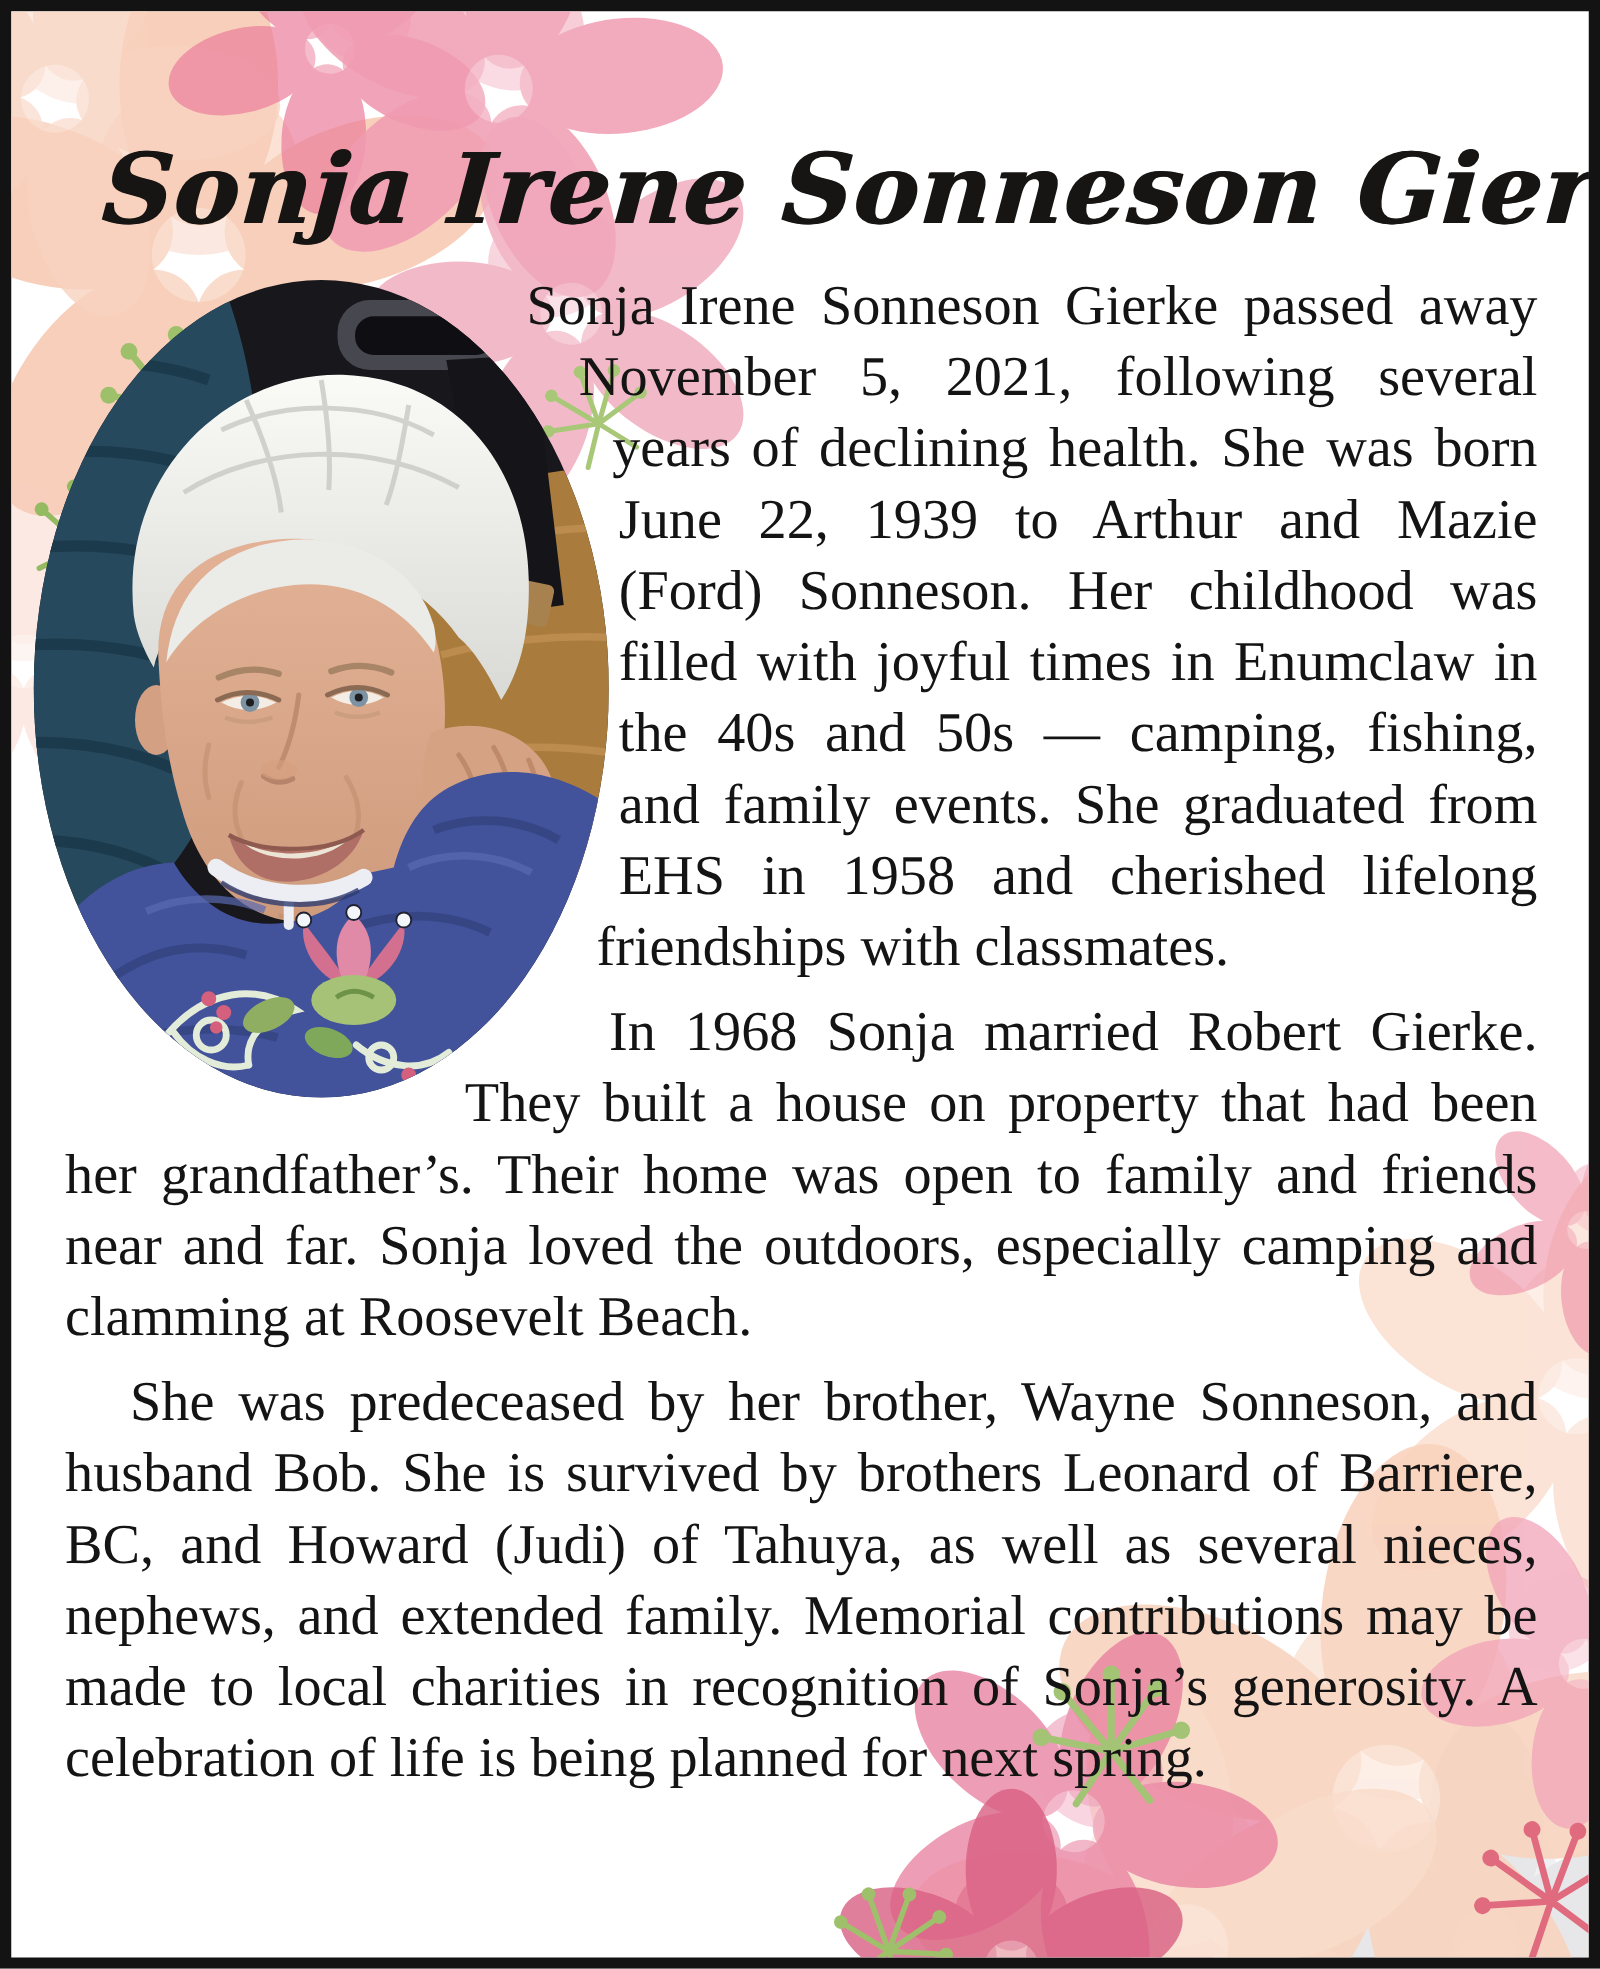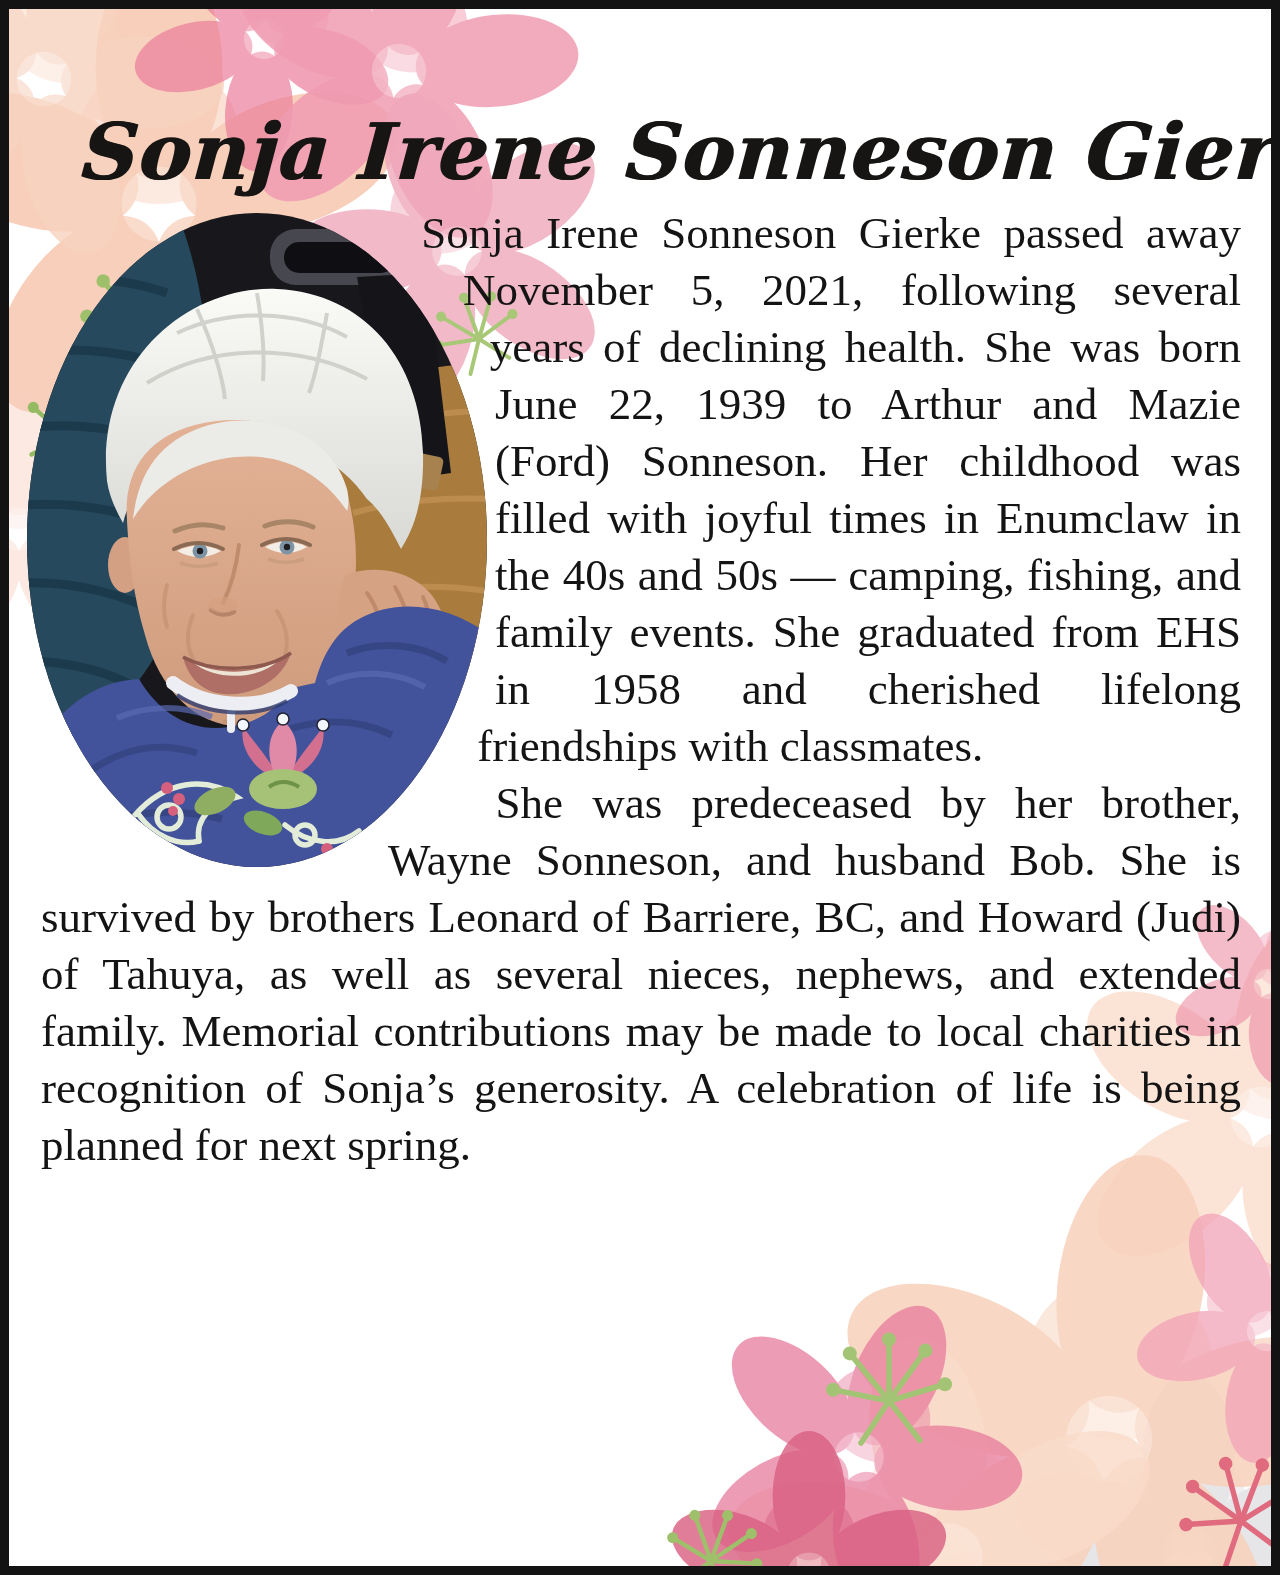--- a/index.html
+++ b/index.html
@@ -36,21 +36,21 @@
     text-shadow:1.5px 0 0 #161513;
   }
   .content{
     position:relative;z-index:2;
     padding:0 30px 0 32px;
     font-size:45px;
     line-height:57px;
     color:#141414;
     text-align:justify;
   }
-  .content p{margin:0;}
+  .content p{margin:11px;}
   .content p.indented{text-indent:52px;}
   figure.portrait{
     float:left;
     width:460px;height:654px;
     margin:8px 8px 10px -14px;
     shape-outside:ellipse(246px 341px at 230px 327px);
     padding:0;
   }
   figure.portrait svg{display:block;width:460px;height:654px;}
 </style>
@@ -257,16 +257,17 @@
             <circle cx="152" cy="586" r="6" fill="#d4607e"></circle>
             <circle cx="146" cy="598" r="5" fill="#d4607e"></circle>
             <circle cx="300" cy="636" r="6" fill="#d4607e"></circle>
             <circle cx="312" cy="646" r="6" fill="#d4607e"></circle>
           </g>
         </g>
       </svg>
     </figure>
 
     <p>Sonja Irene Sonneson Gierke passed away November 5, 2021, following several years of declining health. She was born June 22, 1939 to Ar­thur and Mazie (Ford) Sonneson. Her childhood was filled with joyful times in Enumclaw in the 40s and 50s — camping, fishing, and family events. She graduated from EHS in 1958 and cherished lifelong friendships with classmates.</p>
+    <p class="indented">In 1968 Sonja married Robert Gierke. They built a house on property that had been her grand­father’s. Their home was open to family and friends near and far. Sonja loved the outdoors, especially camping and clamming at Roosevelt Beach.</p>
     <p class="indented">She was predeceased by her brother, Wayne Sonneson, and husband Bob. She is survived by brothers Leonard of Barriere, BC, and Howard (Judi) of Tahuya, as well as sev­eral nieces, nephews, and extended family. Memorial con­tributions may be made to local charities in recognition of Sonja’s generosity. A celebration of life is being planned for next spring.</p>
   </div>
 
 </div>
 
 </body></html>

